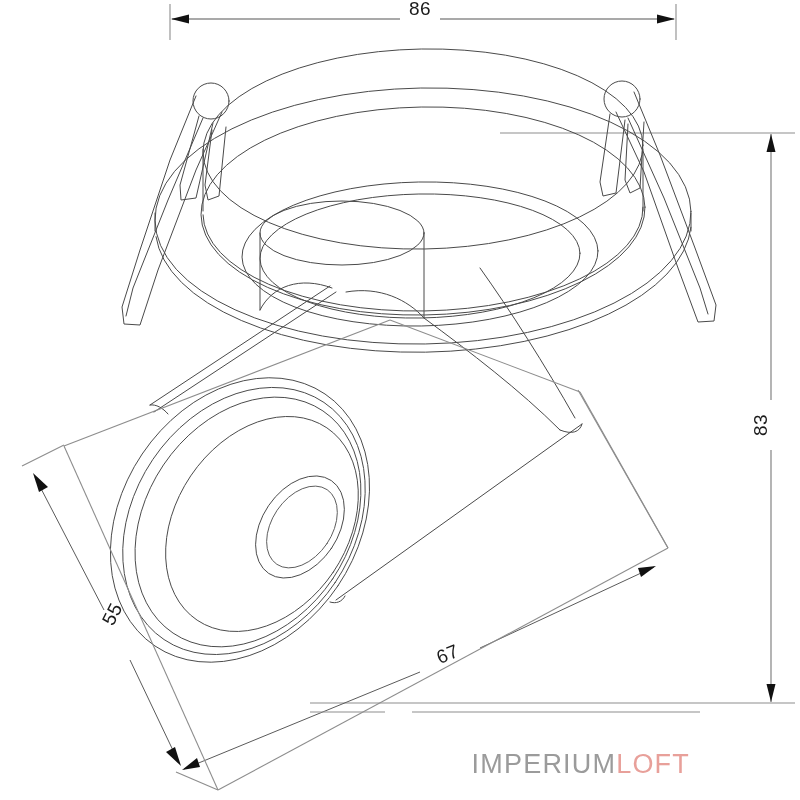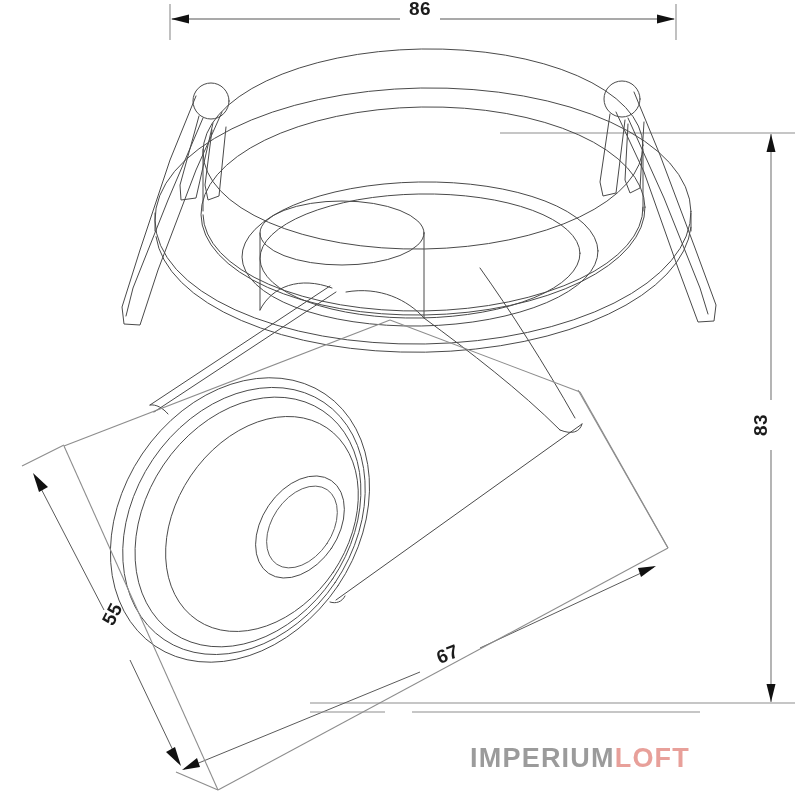--- a/index.html
+++ b/index.html
@@ -11,21 +11,20 @@
     width: 800px;
     height: 800px;
     font-family: "Liberation Sans", sans-serif;
     overflow: hidden;
   }
   #stage {
     position: relative;
     width: 708px;
     height: 800px;
     background: #ffffff;
-    font-weight: bold;
   }
   svg.drawing {
     position: absolute;
     left: 0;
     top: 0;
     width: 800px;
     height: 800px;
   }
   .part-line {
     fill: none;
@@ -63,21 +62,21 @@
   }
   .dim-text {
     fill: #1b1b1b;
     font-family: "Liberation Sans", sans-serif;
     font-size: 19px;
     letter-spacing: 0.5px;
   }
   .logo {
     position: absolute;
     right: 18px;
-    bottom: 28px;
+    bottom: 22px;
     font-family: "Liberation Sans", sans-serif;
     font-size: 27px;
     letter-spacing: 1.2px;
     white-space: nowrap;
     line-height: 1;
   }
   .logo .lg-a { color: #9b9b9b; }
   .logo .lg-b { color: #e8a09a; }
 </style>
 </head>

